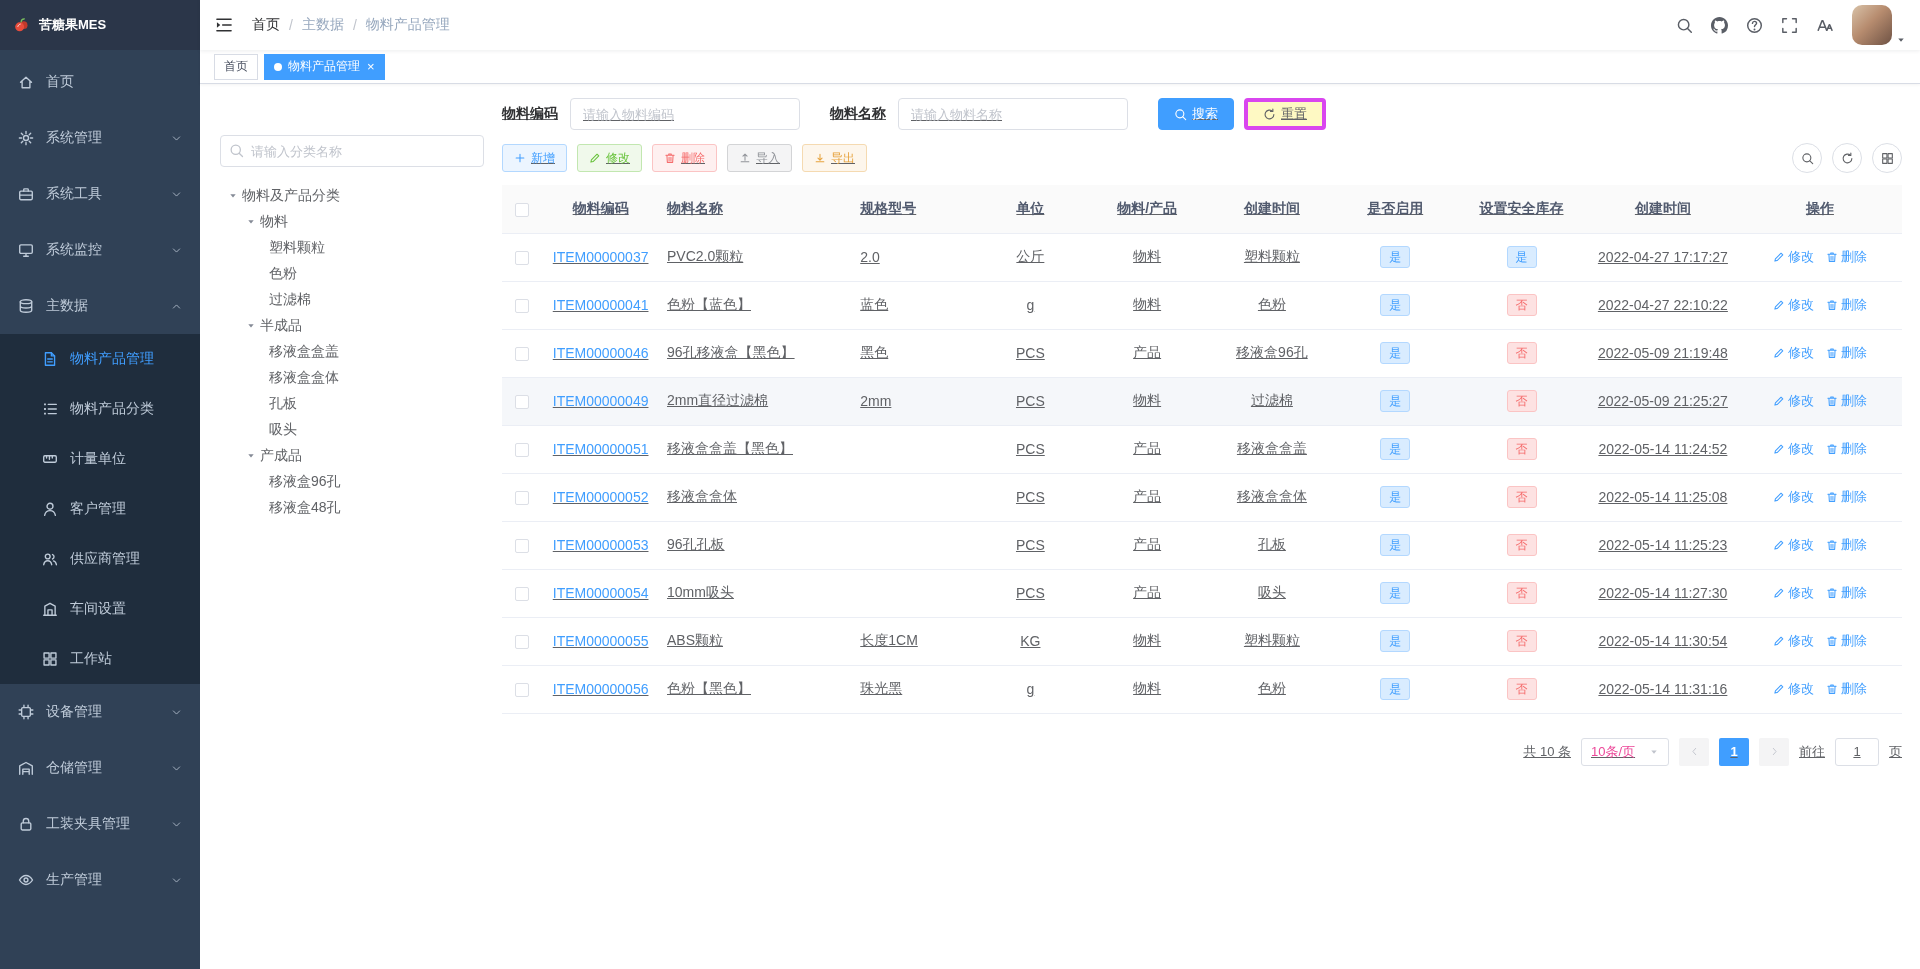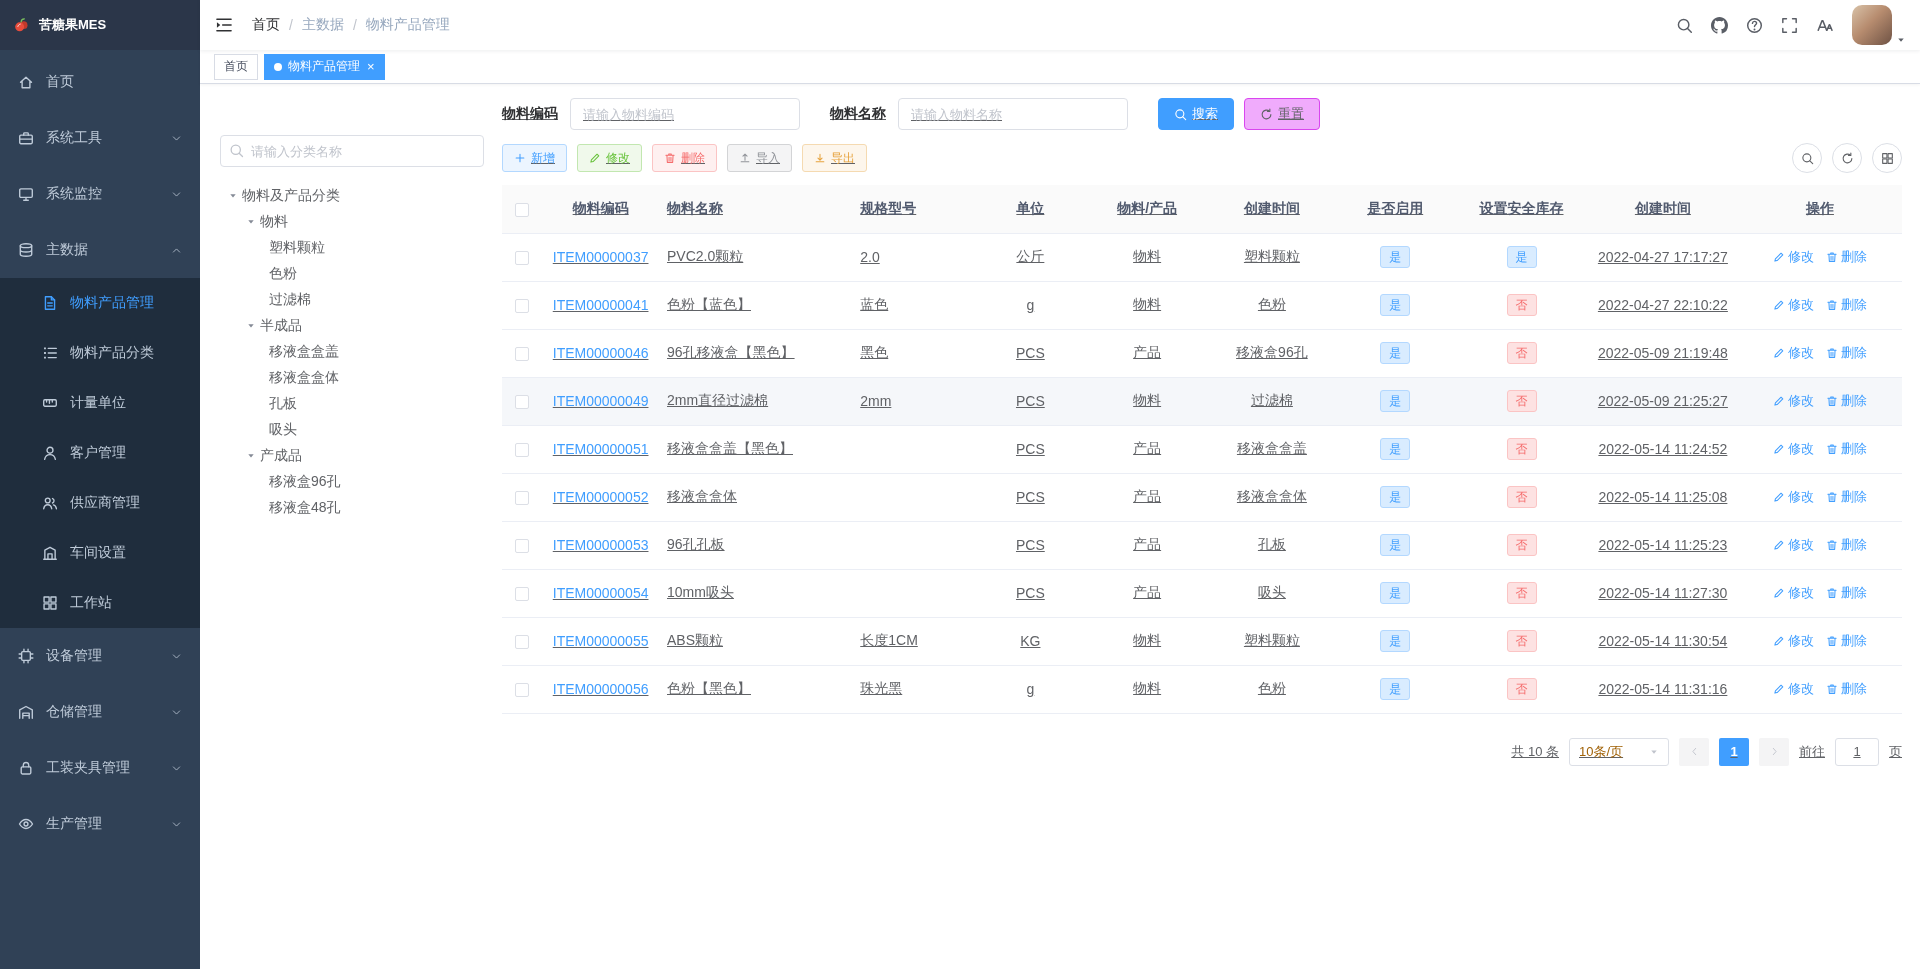--- a/index.html
+++ b/index.html
@@ -72,21 +72,21 @@
   .filter-row { display:flex; align-items:center; }
   .field { display:flex; align-items:center; margin-right:30px; }
   .filter-label { font-weight:700; color:#303133; margin-right:12px; white-space:nowrap; }
   .el-input { width:230px; height:32px; border:1px solid #dcdfe6; border-radius:4px; padding:0 12px;
               font-size:13px; color:#606266; outline:none; font-family:inherit; }
   .el-input::placeholder { color:#c0c4cc; }
   .btn { height:32px; border-radius:4px; font-size:13px; display:inline-flex; align-items:center; gap:5px;
          padding:0 15px; cursor:pointer; font-family:inherit; }
   .btn svg { width:13px; height:13px; }
   .btn-primary { background:#409eff; border:1px solid #409eff; color:#fff; margin-right:10px; }
-  .btn-default { background:#f0abfc; border:1px solid #d946ef; color:#606266; }
+  .btn-default { background:#fef9c3; border:4px solid #d946ef; color:#606266; }
 
   
   .toolbar { display:flex; align-items:center; margin-top:13px; }
   .btn-mini { height:28px; padding:0 11px; border-radius:3px; font-size:12px; display:inline-flex; align-items:center;
               gap:5px; margin-right:10px; cursor:pointer; border:1px solid; font-family:inherit; }
   .btn-mini svg { width:12px; height:12px; }
   .b-add    { color:#409eff; background:#ecf5ff; border-color:#b3d8ff; }
   .b-edit   { color:#67c23a; background:#f0f9eb; border-color:#c2e7b0; }
   .b-del    { color:#f56c6c; background:#fef0f0; border-color:#fbc4c4; }
   .b-import { color:#909399; background:#f4f4f5; border-color:#d3d4d6; }
@@ -108,22 +108,22 @@
   .link { color:#409eff; cursor:pointer; text-decoration:none; }
   .tag { display:inline-block; height:22px; line-height:20px; padding:0 8px; font-size:12px; border-radius:3px; border:1px solid; }
   .tag-blue { color:#409eff; background:#d9ecff; border-color:#b3d8ff; }
   .tag-red  { color:#f56c6c; background:#fde2e2; border-color:#fbc4c4; }
   .action-link { color:#409eff; font-size:13px; display:inline-flex; align-items:center; gap:3px; margin:0 6px; cursor:pointer; }
   .action-link svg { width:12px; height:12px; }
 
   
   .pagination { display:flex; align-items:center; justify-content:flex-end; gap:10px; margin-top:24px;
                 font-size:13px; color:#606266; }
-  .page-size-select { width:100px; height:28px; border:1px solid #dcdfe6; border-radius:3px; display:inline-flex;
-                      align-items:center; justify-content:space-between; padding:0 9px; cursor:pointer; color:#a16207; }
+  .page-size-select { width:88px; height:28px; border:1px solid #dcdfe6; border-radius:3px; display:inline-flex;
+                      align-items:center; justify-content:space-between; padding:0 9px; cursor:pointer; color:#ec4899; }
   .page-size-select svg { width:10px; height:10px; color:#c0c4cc; }
   .page-btn { min-width:30px; height:28px; background:#f4f4f5; border:none; border-radius:2px; color:#c0c4cc;
               display:inline-flex; align-items:center; justify-content:center; cursor:pointer; }
   .page-btn svg { width:11px; height:11px; }
   .page-num { min-width:30px; height:28px; background:#409eff; border:none; border-radius:2px; color:#fff;
               font-weight:700; font-size:13px; display:inline-flex; align-items:center; justify-content:center; cursor:pointer; }
   .goto-input { width:44px; height:28px; border:1px solid #dcdfe6; border-radius:3px; text-align:center;
                 font-size:13px; color:#606266; outline:none; font-family:inherit; }
 </style>
 </head>
@@ -144,20 +144,34 @@
       <span class="logo-text">苦糖果MES</span>
     </div>
     <nav class="menu" id="menu">
         <div class="menu-item">
           <span class="icon m-icon">
             <svg viewBox="0 0 14 14" fill="none" stroke="currentColor" stroke-width="1.2" stroke-linecap="round" stroke-linejoin="round" xmlns="http://www.w3.org/2000/svg">
               <path d="M2.2 7.2 7 2.8l4.8 4.4M3.6 6.4V12h6.8V6.4"></path>
             </svg>
           </span>
           <span class="mlabel">首页</span>
+        </div>
+        <div class="menu-item">
+          <span class="icon m-icon">
+            <svg viewBox="0 0 14 14" fill="none" stroke="currentColor" stroke-width="1.2" stroke-linecap="round" stroke-linejoin="round" xmlns="http://www.w3.org/2000/svg">
+              <circle cx="7" cy="7" r="2.2"></circle>
+              <path d="M7 1.2v1.9M7 10.9v1.9M1.2 7h1.9M10.9 7h1.9M2.9 2.9l1.3 1.3M9.8 9.8l1.3 1.3M11.1 2.9 9.8 4.2M4.2 9.8l-1.3 1.3"></path>
+            </svg>
+          </span>
+          <span class="mlabel">系统管理</span>
+          <span class="icon chev">
+            <svg viewBox="0 0 14 14" fill="none" stroke="currentColor" stroke-width="1.2" stroke-linecap="round" stroke-linejoin="round" xmlns="http://www.w3.org/2000/svg">
+              <path d="M3 5 7 9l4-4"></path>
+            </svg>
+          </span>
         </div>
         <div class="menu-item">
           <span class="icon m-icon">
             <svg viewBox="0 0 14 14" fill="none" stroke="currentColor" stroke-width="1.2" stroke-linecap="round" stroke-linejoin="round" xmlns="http://www.w3.org/2000/svg">
               <rect x="1.5" y="4.5" width="11" height="7.5" rx="1"></rect>
               <path d="M5 4.5V3.2c0-.4.3-.7.7-.7h2.6c.4 0 .7.3.7.7v1.3M1.5 8h11"></path>
             </svg>
           </span>
           <span class="mlabel">系统工具</span>
           <span class="icon chev">

